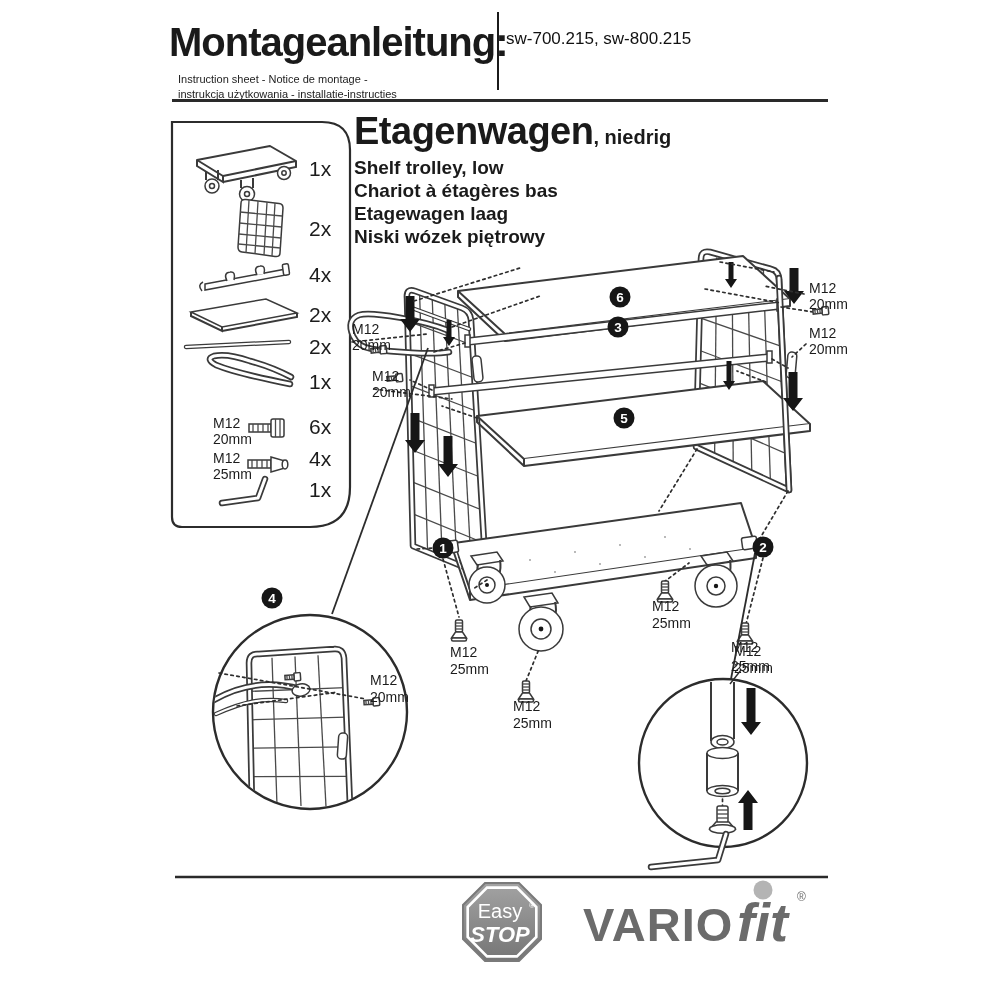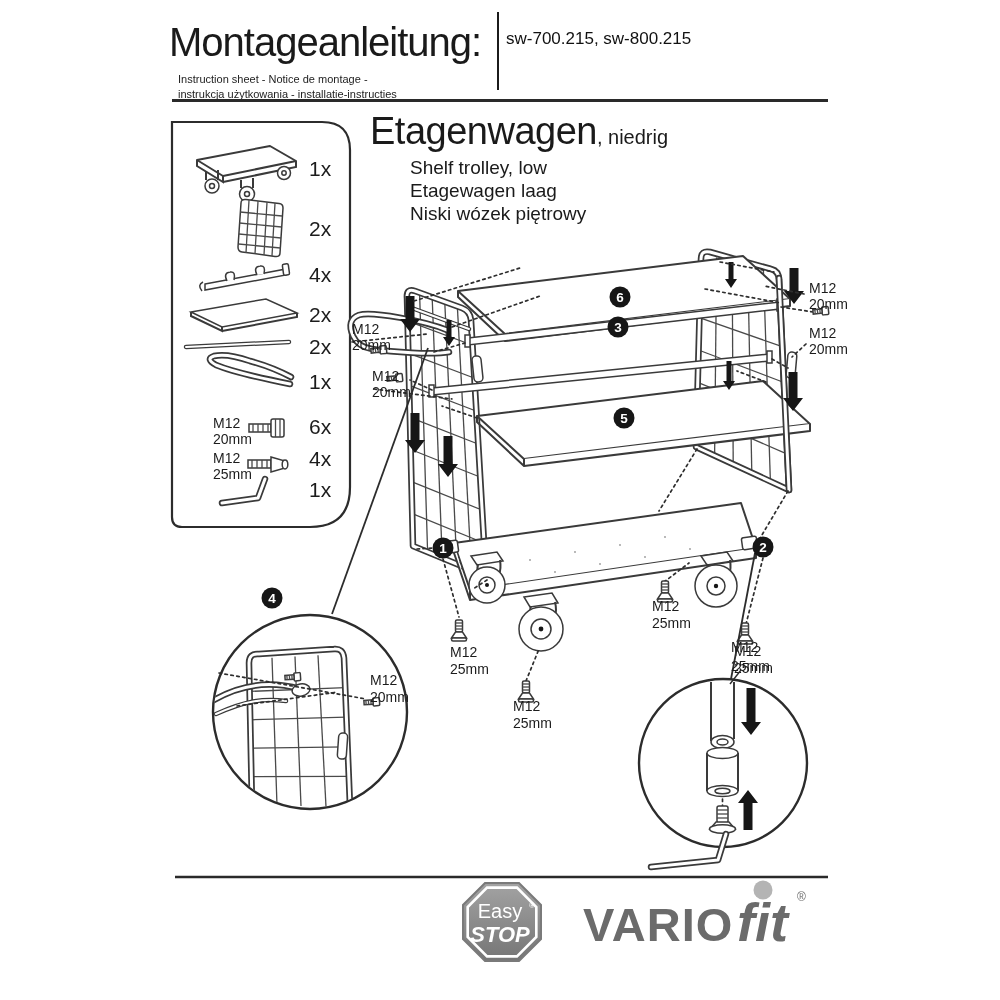--- a/index.html
+++ b/index.html
@@ -1,27 +1,27 @@
 <!DOCTYPE html>
 <html><head>
 <meta charset="utf-8">
 <style>
   html,body{margin:0;padding:0;background:#fff;}
   #page{position:relative;width:1000px;height:1000px;background:#ffffff;overflow:hidden;
         font-family:"Liberation Sans",sans-serif;color:#1a1a1a;}
   .abs{position:absolute;}
-  #hdr-title{left:169px;top:20px;font-size:40px;letter-spacing:-1px;white-space:nowrap;}
+  #hdr-title{left:169px;top:20px;font-size:40px;letter-spacing:-1px;white-space:nowrap;font-weight:bold;}
   #hdr-sub{left:178px;top:72px;font-size:11px;line-height:15px;color:#222;}
   #hdr-div{left:497px;top:12px;width:2px;height:78px;background:#1b1b1b;}
   #hdr-codes{left:506px;top:28px;font-size:17px;line-height:22px;color:#111;}
   #hdr-rule{left:172px;top:99px;width:656px;height:3px;background:#2a2a2a;}
-  #prod{left:370px;top:120px;line-height:23px;}
+  #prod{left:354px;top:120px;line-height:23px;font-weight:bold;}
   #prod .big{font-size:38px;letter-spacing:-0.5px;}
   #prod .suff{font-size:20px;}
-  #prod .l{font-size:19px;margin-left:40px;}
+  #prod .l{font-size:19px;}
   svg text{font-family:"Liberation Sans",sans-serif;}
   .lbl{font-size:14px;fill:#1c1c1c;}
   .qty{font-size:21px;fill:#1c1c1c;}
   .badge-t{font-size:13.5px;font-weight:700;fill:#ffffff;text-anchor:middle;}
   .ln{stroke:#3a3a3a;fill:none;stroke-width:2;}
   .slab{fill:#ffffff;stroke:#3a3a3a;stroke-width:2;stroke-linejoin:round;}
   .thin{stroke:#3a3a3a;stroke-width:1.5;fill:#ffffff;}
   .tube7{stroke:#3a3a3a;fill:none;stroke-width:6.5;stroke-linejoin:round;stroke-linecap:round;}
   .tube7i{stroke:#ffffff;fill:none;stroke-width:3;stroke-linejoin:round;stroke-linecap:round;}
   .tube5{stroke:#3a3a3a;fill:none;stroke-width:4.5;stroke-linecap:round;}
@@ -44,20 +44,21 @@
   <div class="abs" id="hdr-codes">
     <div>sw-700.215, sw-800.215</div>
   </div>
   <div class="abs" id="hdr-rule"></div>
 
   <div class="abs" id="prod">
     <div style="margin-bottom:6px;">
       <span class="big">Etagenwagen</span><span class="suff">, niedrig</span>
     </div>
     <div class="l">Shelf trolley, low</div>
+    <div class="l">Chariot à étagères bas</div>
     <div class="l">Etagewagen laag</div>
     <div class="l">Niski wózek piętrowy</div>
   </div>
 
   <svg class="abs" style="left:0;top:0;" width="1000" height="1000" viewBox="0 0 1000 1000">
     <defs>
       <linearGradient id="octg" x1="0" y1="0" x2="0" y2="1">
         <stop offset="0" stop-color="#a3a3a3"></stop>
           <stop offset="1" stop-color="#757575"></stop>
       </linearGradient>

